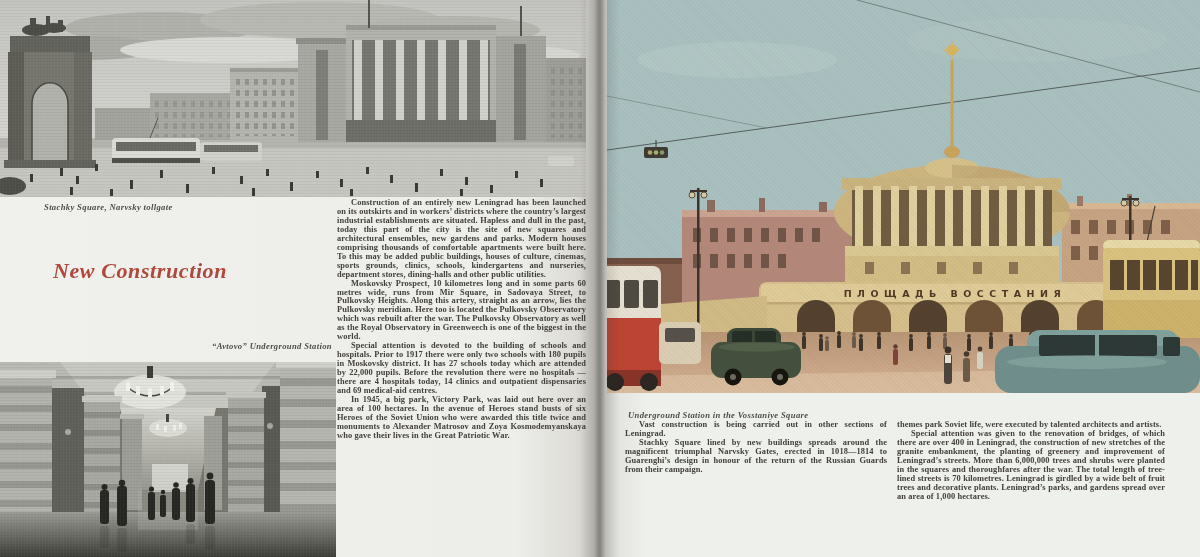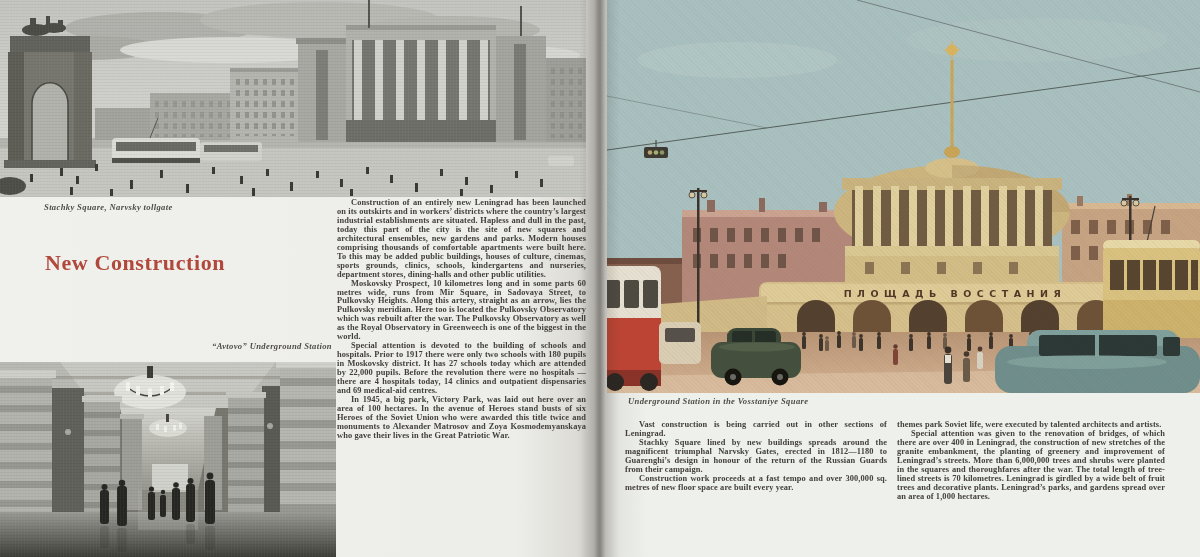--- a/index.html
+++ b/index.html
@@ -18,22 +18,22 @@
                repeating-linear-gradient(90deg,rgba(255,255,255,.03) 0 1px,transparent 1px 3px);}
   .grain-warm{position:absolute;inset:0;pointer-events:none;
     background:repeating-linear-gradient(45deg,rgba(110,80,50,.05) 0 1px,transparent 1px 3px);}
   #photo-stachky{left:0;top:0;width:586px;height:197px;}
   #photo-avtovo{left:0;top:362px;width:336px;height:195px;}
   #photo-color{left:8px;top:0;width:593px;height:393px;}
   .caption{position:absolute;font-style:italic;font-weight:bold;font-size:8.6px;
     color:#4e4c46;letter-spacing:.35px;white-space:nowrap;}
   .cap-stachky{left:44px;top:202px;}
   .cap-avtovo{left:140px;top:341px;width:192px;text-align:right;font-family:Liberation Serif, serif;}
-  .cap-vosstaniye{left:29px;top:396px;}
-  .heading{position:absolute;left:41px;top:246px;margin:4px;font-size:22px;
+  .cap-vosstaniye{left:29px;top:410px;}
+  .heading{position:absolute;left:41px;top:246px;margin:12px;font-size:22px;font-style:italic;
     font-weight:bold;color:#b2483c;letter-spacing:.6px;}
   .textcol-left{position:absolute;left:337px;top:199px;width:249px;}
   .cols{position:absolute;left:26px;top:421px;width:556px;display:flex;gap:10px;}
   .col-a{width:262px;}
   .col-b{width:268px;}
   p.body-par{margin:0;font-size:8.4px;line-height:8.95px;text-align:justify;
     color:#43403a;font-weight:bold;letter-spacing:.1px;}
   p.ind{text-indent:14px;}
 </style>
 </head>
@@ -558,22 +558,21 @@
         </g>
       </svg>
       <div class="grain-warm"></div>
     </div>
 
     <div class="caption cap-vosstaniye">Underground Station in the Vosstaniye Square</div>
 
     <div class="cols">
       <div class="col-a">
         <p class="body-par ind">Vast construction is being carried out in other sections of Leningrad.</p>
-        <p class="body-par ind">Stachky Square lined by new buildings spreads around the magnificent triumphal Narvsky Gates, erected in 1812—1180 to Guarenghi’s design in honour of the return of the Russian Guards from their campaign.</p>
-        <p class="body-par ind">Construction work proceeds at a fast tempo and over 300,000 sq. metres of new floor space are built every year.</p>
+        <p class="body-par ind">Stachky Square lined by new buildings spreads around the magnificent triumphal Narvsky Gates, erected in 1018—1814 to Guarenghi’s design in honour of the return of the Russian Guards from their campaign.</p>
       </div>
       <div class="col-b">
         <p class="body-par">themes park Soviet life, were executed by talented architects and artists.</p>
         <p class="body-par ind">Special attention was given to the renovation of bridges, of which there are over 400 in Leningrad, the construction of new stretches of the granite embankment, the planting of greenery and improvement of Leningrad’s streets. More than 6,000,000 trees and shrubs were planted in the squares and thoroughfares after the war. The total length of tree-lined streets is 70 kilometres. Leningrad is girdled by a wide belt of fruit trees and decorative plants. Leningrad’s parks, and gardens spread over an area of 1,000 hectares.</p>
       </div>
     </div>
   </section>
 
   <div class="gutter-shadow"></div>
 </div>

